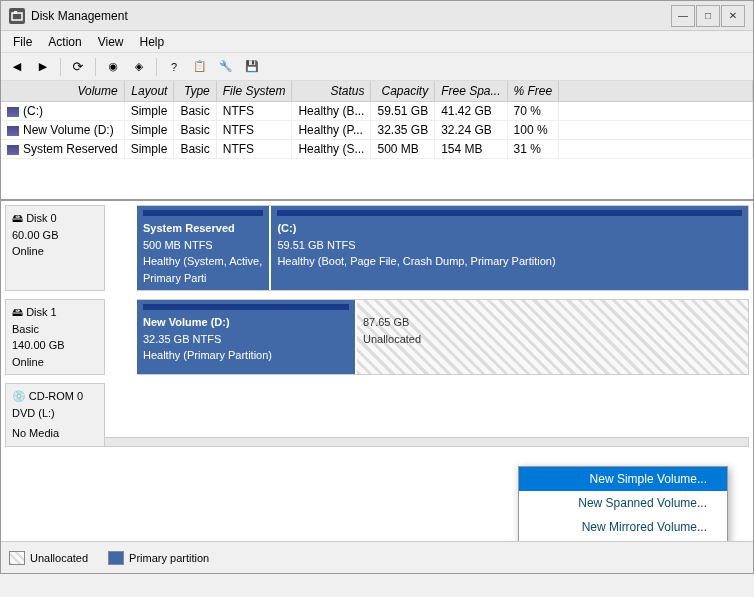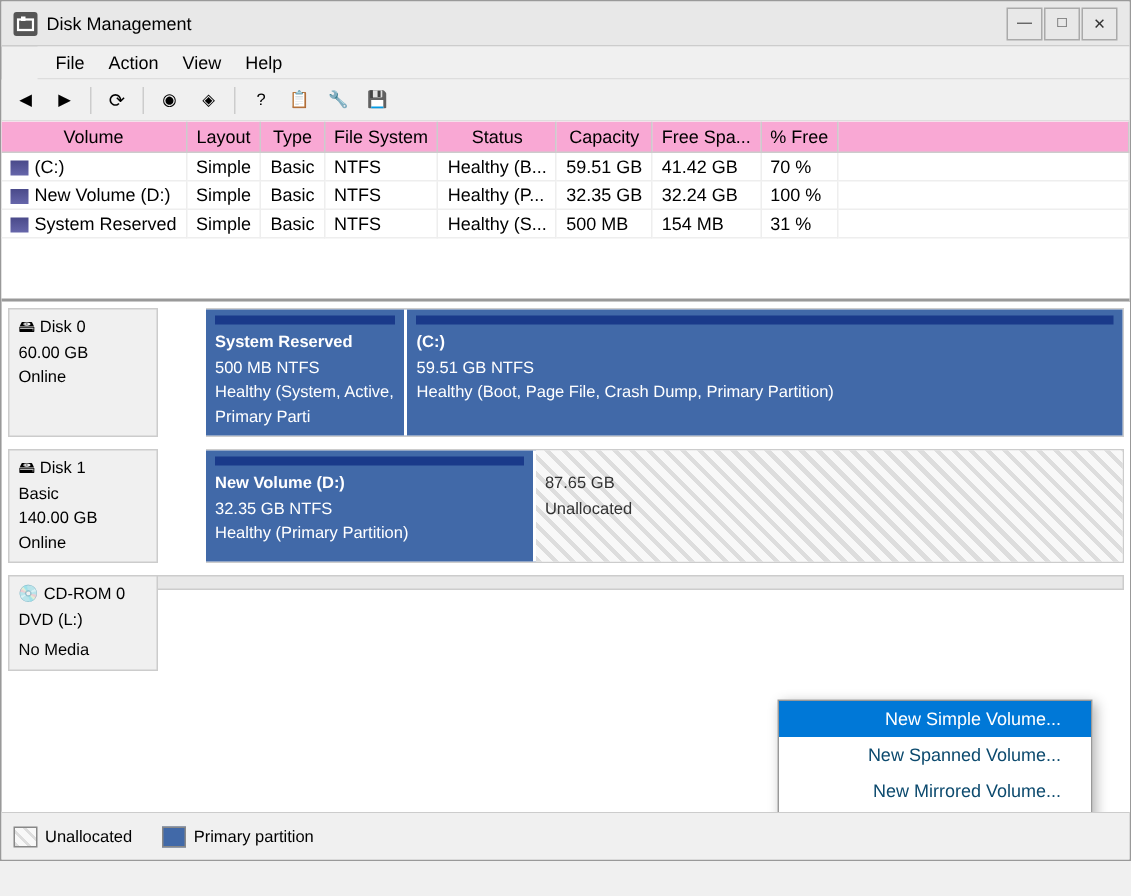--- a/index.html
+++ b/index.html
@@ -70,21 +70,20 @@
     }
 
     
     .menu-bar {
       background: #f0f0f0;
       height: 22px;
       display: flex;
       align-items: center;
       padding: 0 4px;
       border-bottom: 1px solid #ddd;
-      margin-left: 24px;
     }
 
     .menu-item {
       padding: 2px 8px;
       cursor: pointer;
       font-size: 12px;
     }
 
     
     .toolbar {
@@ -124,28 +123,29 @@
       overflow: hidden;
     }
 
     .vol-table {
       width: 100%;
       border-collapse: collapse;
       font-size: 12px;
     }
 
     .vol-table th {
-      background: #f9a8d4;
+      background: #e5e5e5;
       border-right: 1px solid #ccc;
       border-bottom: 1px solid #ccc;
       padding: 3px 6px;
-      text-align: center;
+      text-align: right;
       font-weight: normal;
       white-space: nowrap;
       cursor: pointer;
+      font-style: italic;
     }
 
     .vol-table td {
       border-right: 1px solid #eee;
       border-bottom: 1px solid #eee;
       padding: 2px 6px;
       white-space: nowrap;
     }
 
     .disk-icon {
@@ -270,21 +270,21 @@
       padding: 5px 20px;
       cursor: pointer;
       white-space: nowrap;
       text-align: right;
     }
     .ctx-item.highlighted { background: #0078d7; color: white; }
     .ctx-item.disabled { color: #0c4a6e; cursor: default; }
 
     .cd-rom-row {
       display: flex;
-      align-items: flex-start;
+      align-items: flex-end;
       min-height: 60px;
     }
 
     .cd-partition {
       flex: 1;
       background: #e8e8e8;
       border: 1px solid #ccc;
       border-left: none;
       padding: 4px 6px;
       font-size: 11px;

